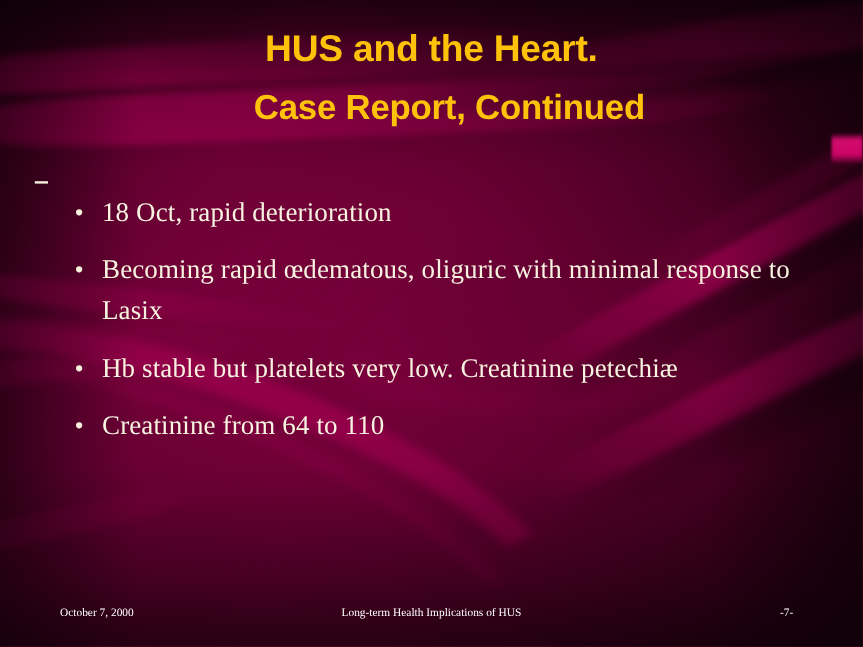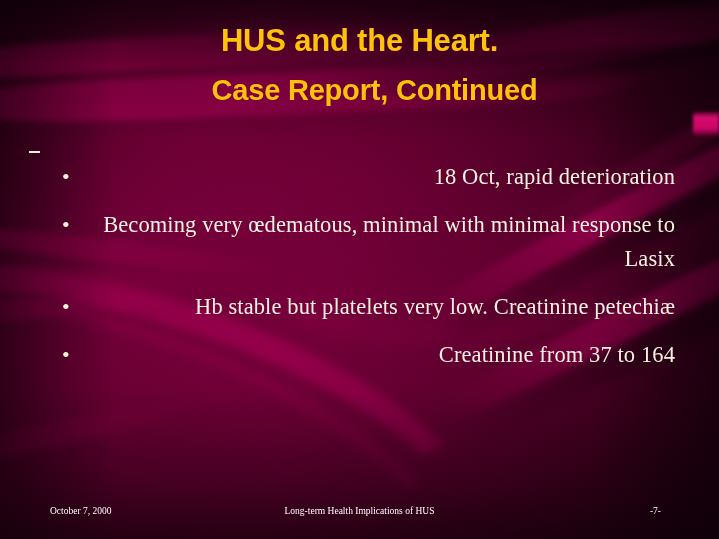--- a/index.html
+++ b/index.html
@@ -300,21 +300,20 @@
     padding-left: 7px;
     box-sizing: border-box;
   }
   .bullet-text {
     flex: 1 1 auto;
     font-family: "Liberation Serif", serif;
     font-size: 22.5px;
     line-height: 34px;
     color: #f7f3e0;
     letter-spacing: 0.1px;
-    text-align: right;
   }
 
   .footer {
     position: absolute;
     left: 0; bottom: 19px;
     width: 719px;
     height: 14px;
     font-family: "Liberation Serif", serif;
     font-size: 9.5px;
     color: #ffffff;
@@ -379,31 +378,31 @@
 
     <div class="body-list">
 
       <div class="bullet-row">
         <span class="bullet-dot">•</span>
         <span class="bullet-text">18 Oct, rapid deterioration</span>
       </div>
 
       <div class="bullet-row">
         <span class="bullet-dot">•</span>
-        <span class="bullet-text">Becoming very œdematous, minimal with minimal response to Lasix</span>
+        <span class="bullet-text">Becoming rapid œdematous, oliguric with minimal response to Lasix</span>
       </div>
 
       <div class="bullet-row">
         <span class="bullet-dot">•</span>
         <span class="bullet-text">Hb stable but platelets very low. Creatinine petechiæ</span>
       </div>
 
       <div class="bullet-row">
         <span class="bullet-dot">•</span>
-        <span class="bullet-text">Creatinine from 37 to 164</span>
+        <span class="bullet-text">Creatinine from 64 to 110</span>
       </div>
 
     </div>
 
     <div class="footer">
       <span class="footer-date">October 7, 2000</span>
       <span class="footer-center">Long-term Health Implications of HUS</span>
       <span class="footer-page">-7-</span>
     </div>
 

